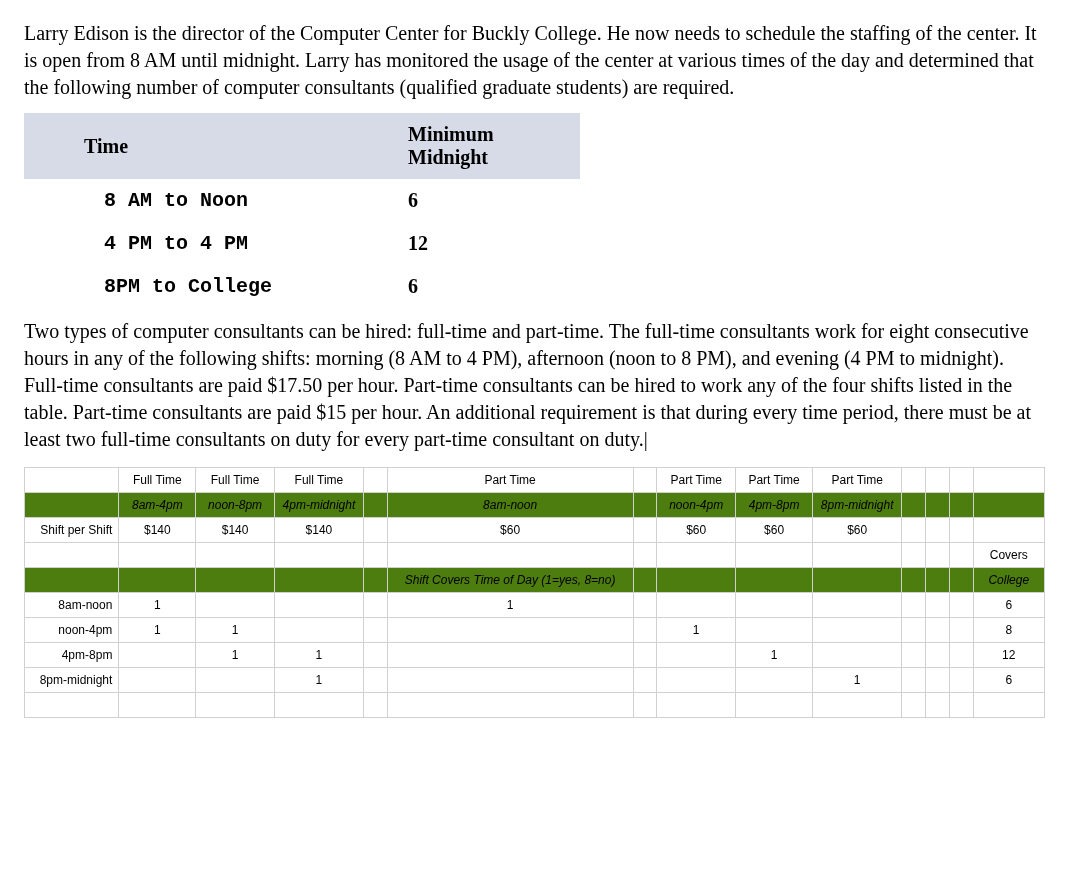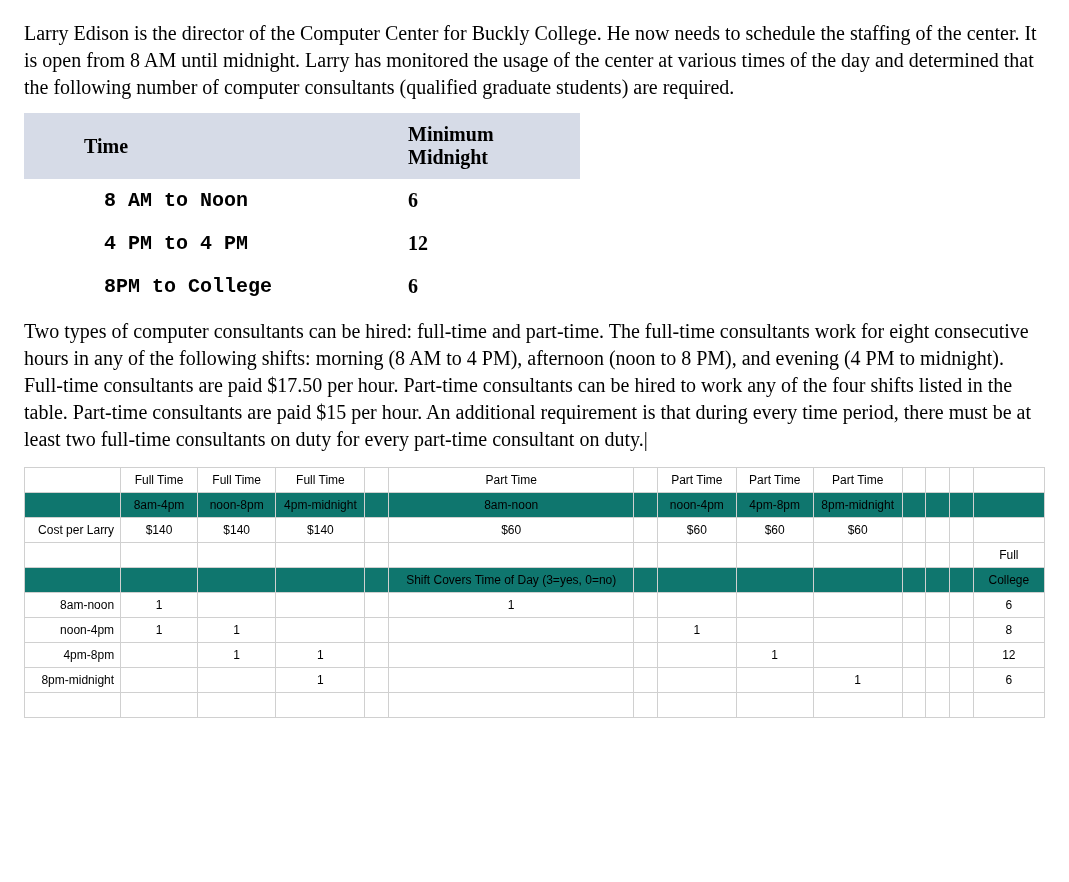--- a/index.html
+++ b/index.html
@@ -49,21 +49,21 @@
     border-radius: 18px;
   }
   .sheet td {
     border: 1px solid #d0d0d0;
     padding: 2px 6px;
     height: 20px;
     text-align: center;
     white-space: nowrap;
   }
   .sheet td.label { text-align: right; padding-right: 6px; }
-  .sheet td.blue  { background: #0f766e; }
+  .sheet td.blue  { background: #4d7c0f; font-style: italic; }
   .sheet .narrow { width: 80px; }
   .sheet .wide   { width: 260px; }
   .sheet .rowlabel { width: 92px; }
   .sheet .mini { width: 24px; }
 </style>
 </head>
 <body>
 
 <div class="para">Larry Edison is the director of the Computer Center for Buckly College. He now needs to schedule the staffing of the center. It is open from 8 AM until midnight. Larry has monitored the usage of the center at various times of the day and determined that the following number of computer consultants (qualified graduate students) are required.</div>
 
@@ -121,21 +121,21 @@
     <td class="narrow blue">noon-4pm</td>
     <td class="narrow blue">4pm-8pm</td>
     <td class="narrow blue">8pm-midnight</td>
     <td class="mini blue"></td>
         <td class="mini blue"></td>
         <td class="mini blue"></td>
     <td class="narrow blue"></td>
   </tr>
 
   <tr>
-    <td class="rowlabel label">Cost per Larry</td>
+    <td class="rowlabel label">Shift per Shift</td>
     <td class="narrow">$140</td>
     <td class="narrow">$140</td>
     <td class="narrow">$140</td>
     <td class="mini"></td>
     <td class="wide">$60</td>
     <td class="mini"></td>
     <td class="narrow">$60</td>
     <td class="narrow">$60</td>
     <td class="narrow">$60</td>
     <td class="mini"></td>
@@ -151,30 +151,30 @@
         <td></td>
         <td></td>
         <td></td>
         <td></td>
         <td></td>
         <td></td>
         <td></td>
         <td></td>
         <td></td>
         <td></td>
-    <td class="narrow">Full</td>
+    <td class="narrow">Covers</td>
   </tr>
 
   <tr>
     <td class="rowlabel blue"></td>
     <td class="blue"></td>
         <td class="blue"></td>
         <td class="blue"></td>
         <td class="blue"></td>
-    <td class="wide blue">Shift Covers Time of Day (3=yes, 0=no)</td>
+    <td class="wide blue">Shift Covers Time of Day (1=yes, 8=no)</td>
     <td class="blue"></td>
         <td class="blue"></td>
         <td class="blue"></td>
         <td class="blue"></td>
     <td class="blue"></td>
         <td class="blue"></td>
         <td class="blue"></td>
     <td class="narrow blue">College</td>
   </tr>
 

